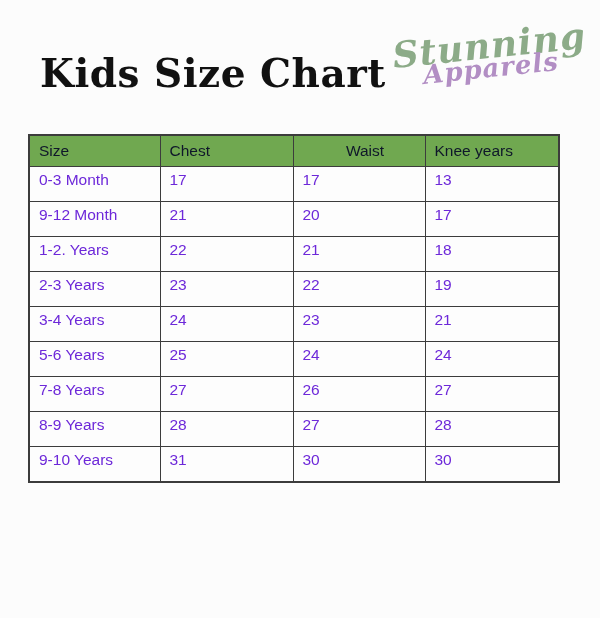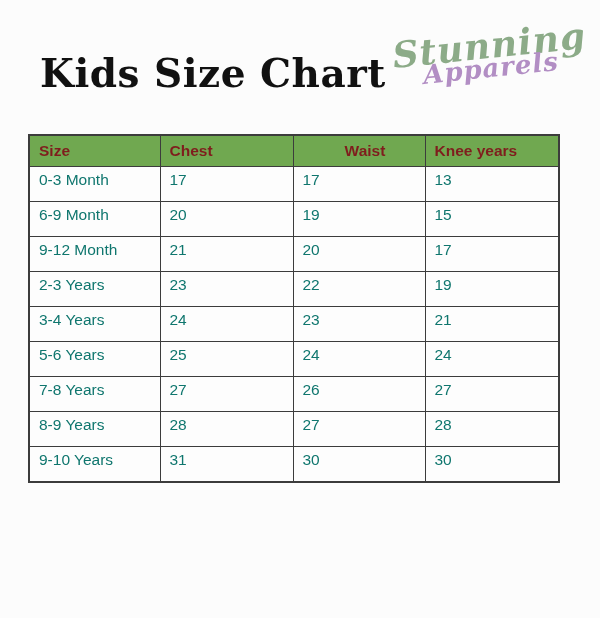--- a/index.html
+++ b/index.html
@@ -79,33 +79,33 @@
     vertical-align: top;
     font-weight: 400;
     overflow: hidden;
     white-space: nowrap;
   }
   .size-table {
     border: 2px solid #3c3c3c;
   }
   .size-table thead th {
     background: #70a850;
-    color: #7f1d1d;
+    color: #0f172a;
     height: 22px;
     vertical-align: middle;
-    font-weight: 700;
+    font-weight: 400;
   }
   .size-table thead th.center {
     text-align: center;
     padding-left: 18px;
   }
   .size-table tbody td {
     background: #fdfdfd;
     height: 26px;
-    color: #0f766e;
+    color: #6d28d9;
   }
 </style>
 </head>
 <body>
 
 <div class="page-title">Kids Size Chart</div>
 
 <div class="logo">
   <div class="logo-line1" style="color: rgb(140, 171, 136);">Stunning</div>
   <div class="logo-line2" style="color: rgb(178, 142, 196);">Apparels</div>
@@ -127,30 +127,30 @@
     </tr>
   </thead>
   <tbody>
       <tr>
         <td>0-3 Month</td>
         <td>17</td>
         <td>17</td>
         <td>13</td>
       </tr>
       <tr>
-        <td>6-9 Month</td>
-        <td>20</td>
-        <td>19</td>
-        <td>15</td>
-      </tr>
-      <tr>
         <td>9-12 Month</td>
         <td>21</td>
         <td>20</td>
         <td>17</td>
+      </tr>
+      <tr>
+        <td>1-2. Years</td>
+        <td>22</td>
+        <td>21</td>
+        <td>18</td>
       </tr>
       <tr>
         <td>2-3 Years</td>
         <td>23</td>
         <td>22</td>
         <td>19</td>
       </tr>
       <tr>
         <td>3-4 Years</td>
         <td>24</td>

